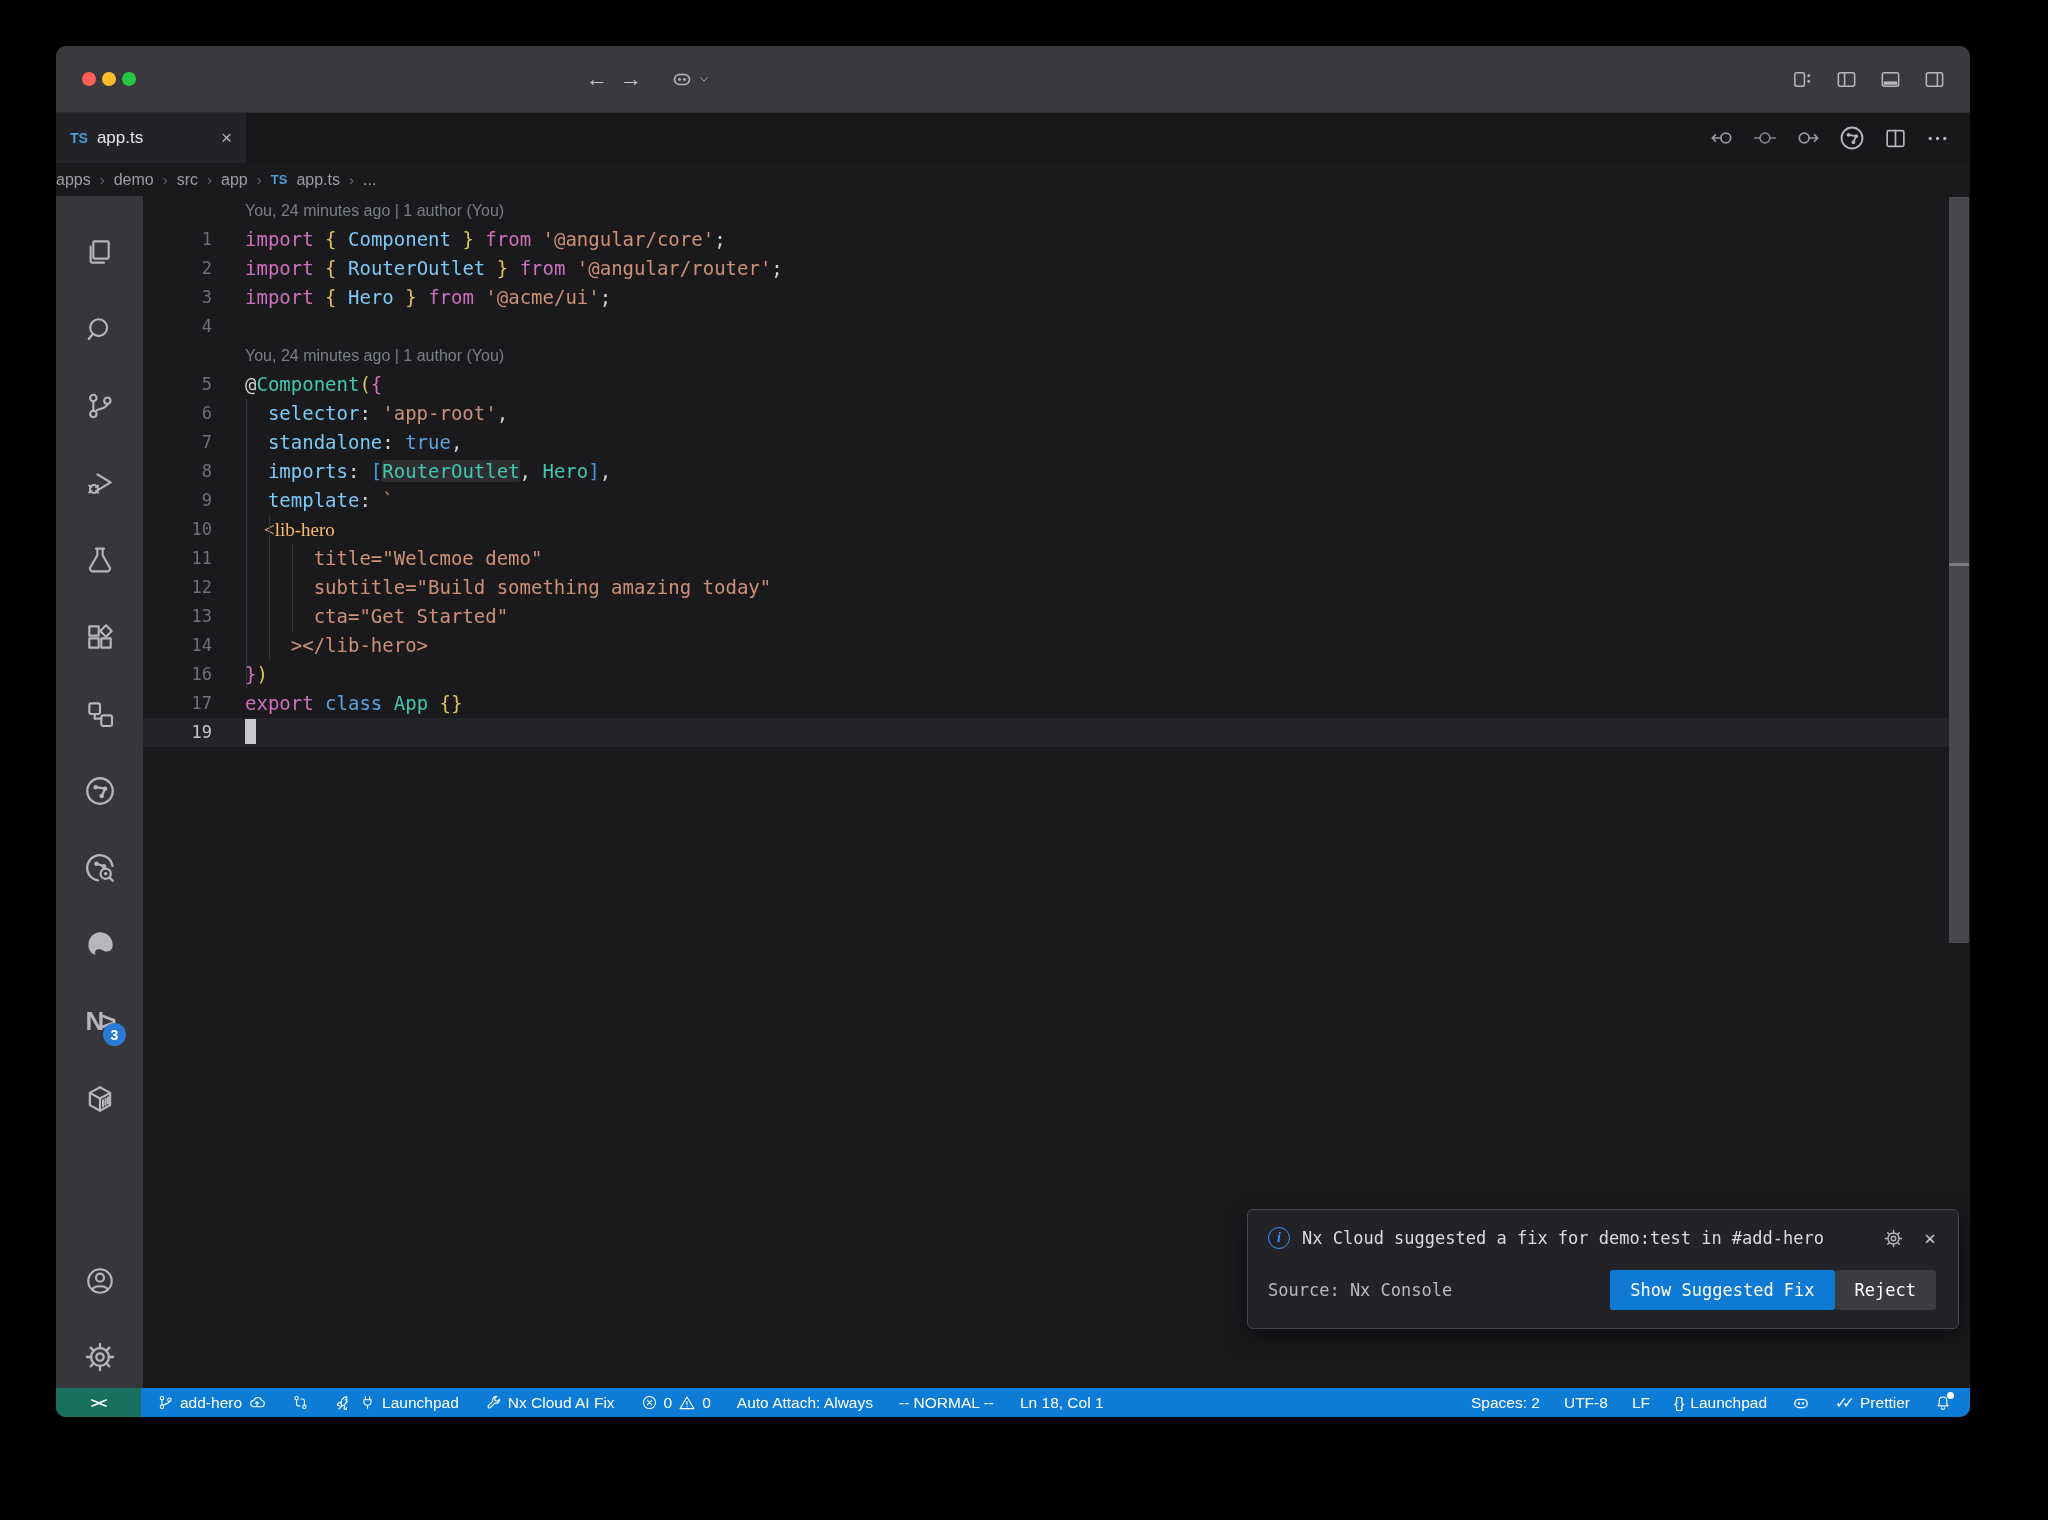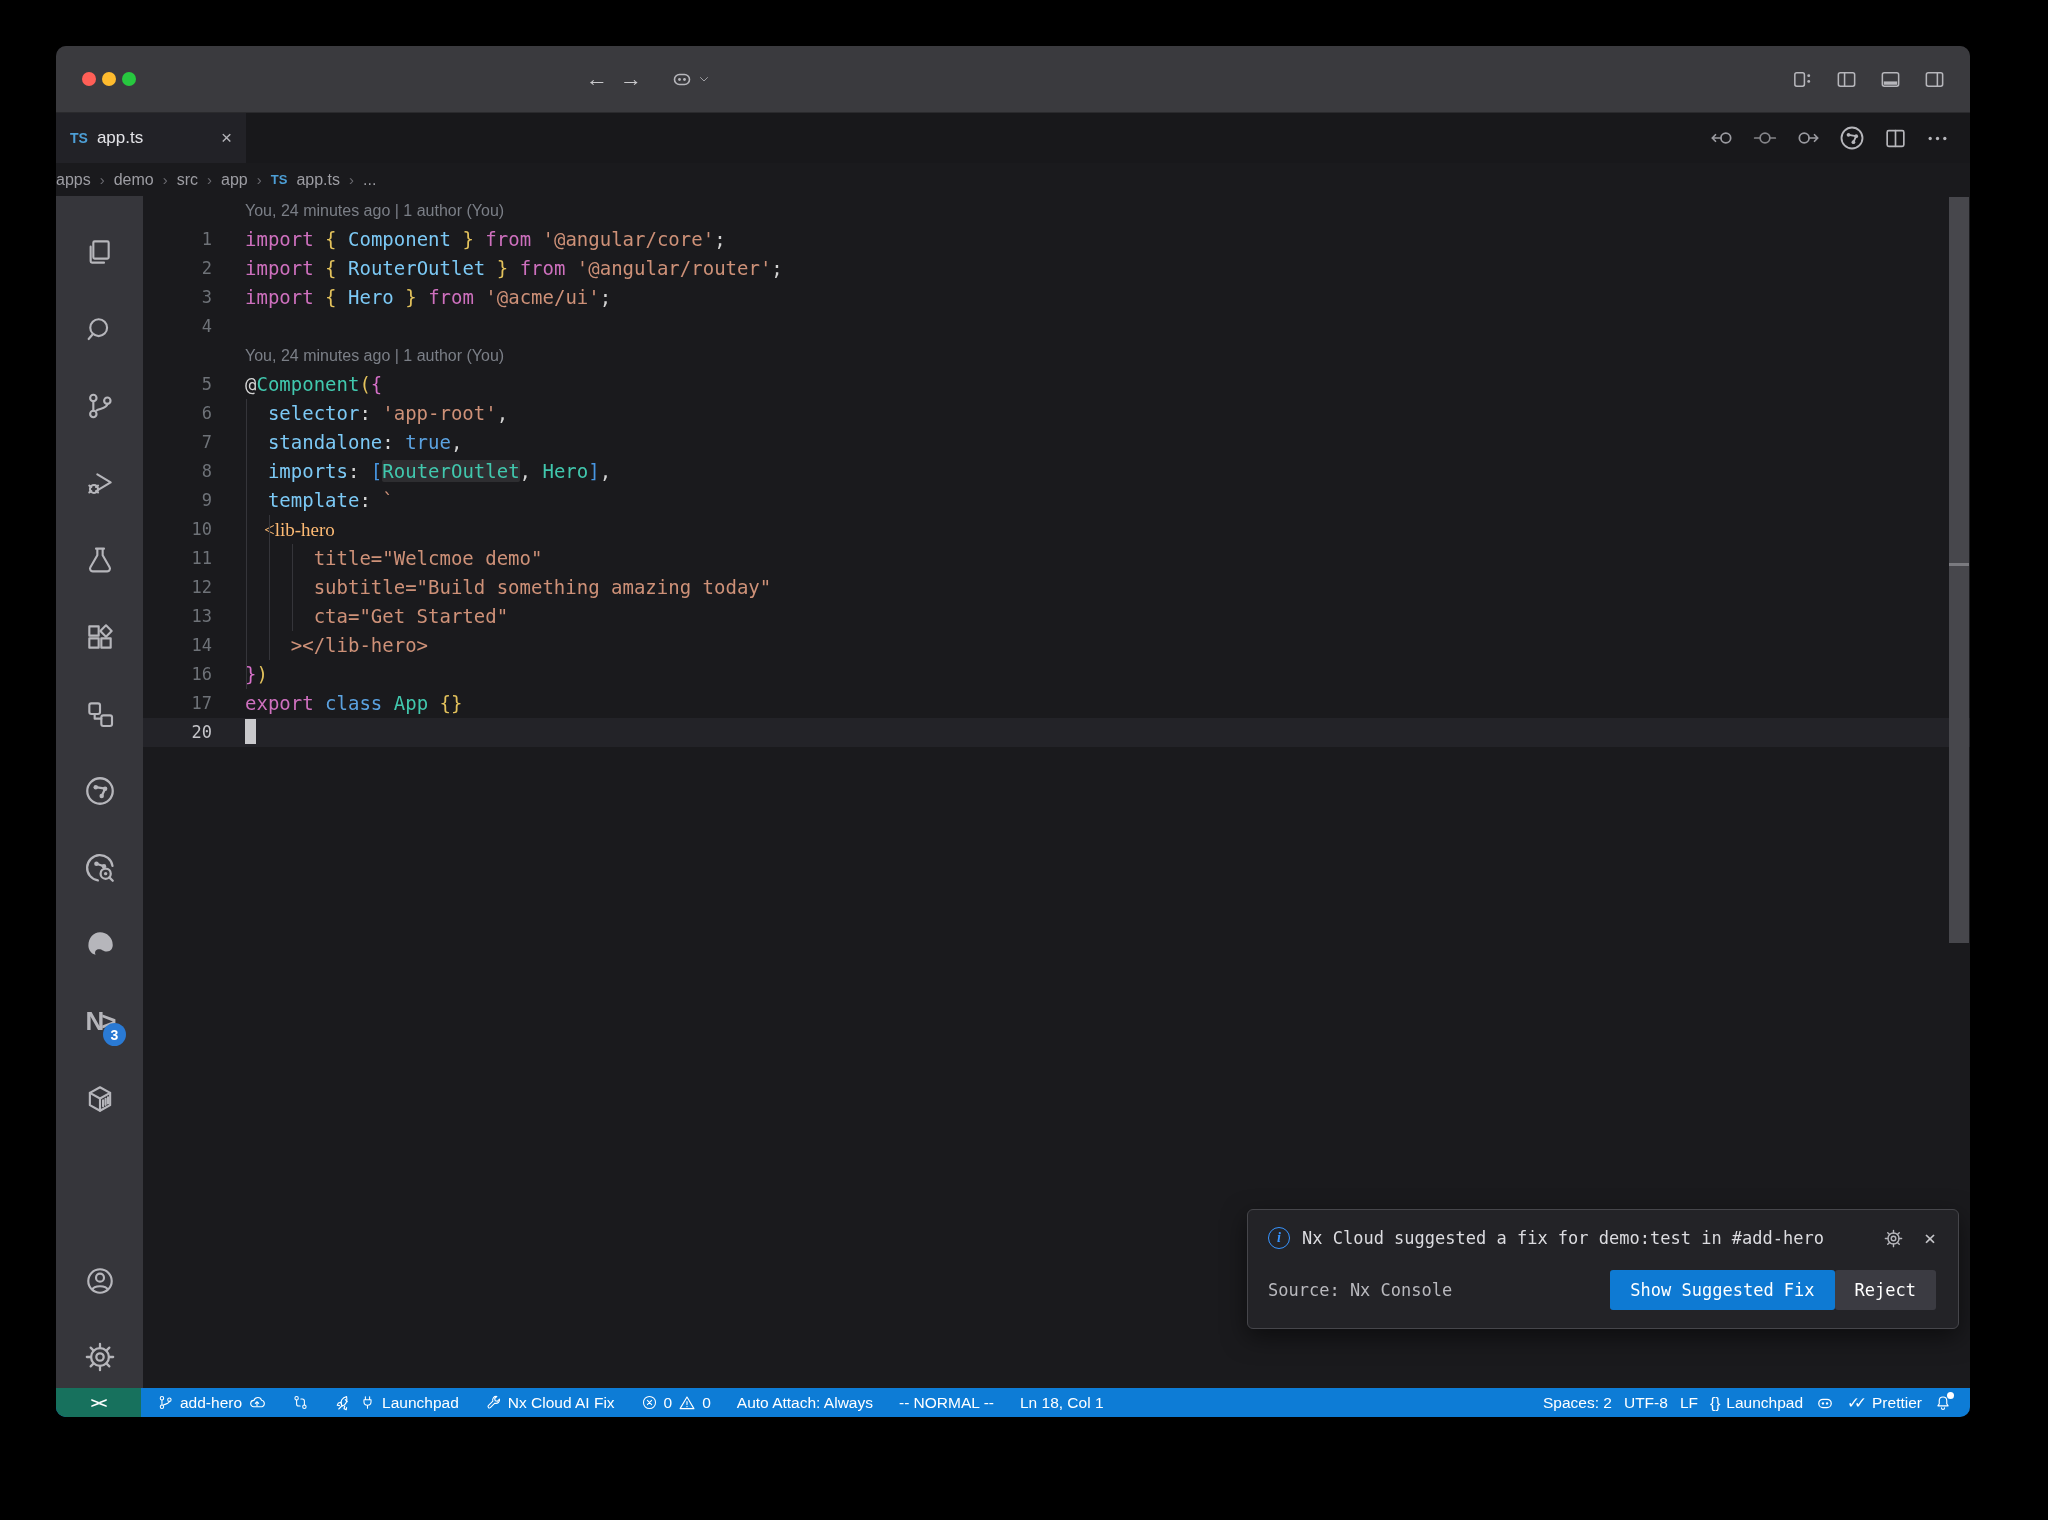--- a/index.html
+++ b/index.html
@@ -80,21 +80,21 @@
                font-size:14px; font-style:italic; font-weight:bold; display:flex; align-items:center;
                justify-content:center; font-family:"Liberation Serif", serif; }
   .toast-close { color:#c5c5c9; font-size:20px; margin-left:8px; }
 
   
   .statusbar { height:29px; flex:0 0 29px; background:#0d7cd6; display:flex; align-items:stretch;
                color:#fff; font-size:15.5px; }
   .remote { width:85px; flex:0 0 85px; background:#17715d; display:flex; align-items:center;
             justify-content:center; font-weight:bold; letter-spacing:-1px; font-size:15px; }
   .sb-left { display:flex; align-items:center; gap:26px; padding-left:16px; }
-  .sb-right { margin-left:auto; display:flex; align-items:center; gap:12px; padding-right:18px; }
+  .sb-right { margin-left:auto; display:flex; align-items:center; gap:24px; padding-right:18px; }
   .sb-item { display:flex; align-items:center; gap:6px; white-space:nowrap; }
   svg.sbi { stroke:#fff; fill:none; stroke-width:1.5; stroke-linecap:round; stroke-linejoin:round; }
   .bell-wrap { position:relative; }
   .bell-dot { position:absolute; top:-2px; right:-2px; width:7px; height:7px; border-radius:50%; background:#fff; }
 </style>
 </head>
 <body>
 
 <div class="window">
 
@@ -363,21 +363,21 @@
           </div>
           <div class="crow">
             <div class="gut">16</div>
             <div class="ccontent"><span style="color: rgb(214, 112, 201);">}</span><span style="color: rgb(227, 194, 92);">)</span></div>
           </div>
           <div class="crow">
             <div class="gut">17</div>
             <div class="ccontent"><span style="color: rgb(206, 112, 190);">export</span><span style="color: rgb(212, 212, 212);"> </span><span style="color: rgb(91, 162, 224);">class</span><span style="color: rgb(212, 212, 212);"> </span><span style="color: rgb(65, 200, 174);">App</span><span style="color: rgb(212, 212, 212);"> </span><span style="color: rgb(227, 194, 92);">{}</span></div>
           </div>
           <div class="crow cur">
-            <div class="gut">20</div>
+            <div class="gut">19</div>
             <div class="ccontent"><span class="cursor"></span></div>
           </div>
         </div>
       <div class="guide" style="left:103px; top:203px; height:290px;"></div>
       <div class="guide" style="left:126px; top:319px; height:145px;"></div>
       <div class="guide" style="left:149px; top:348px; height:87px;"></div>
       <div class="scrollbar">
         <div class="scroll-mark"></div>
       </div>
 

